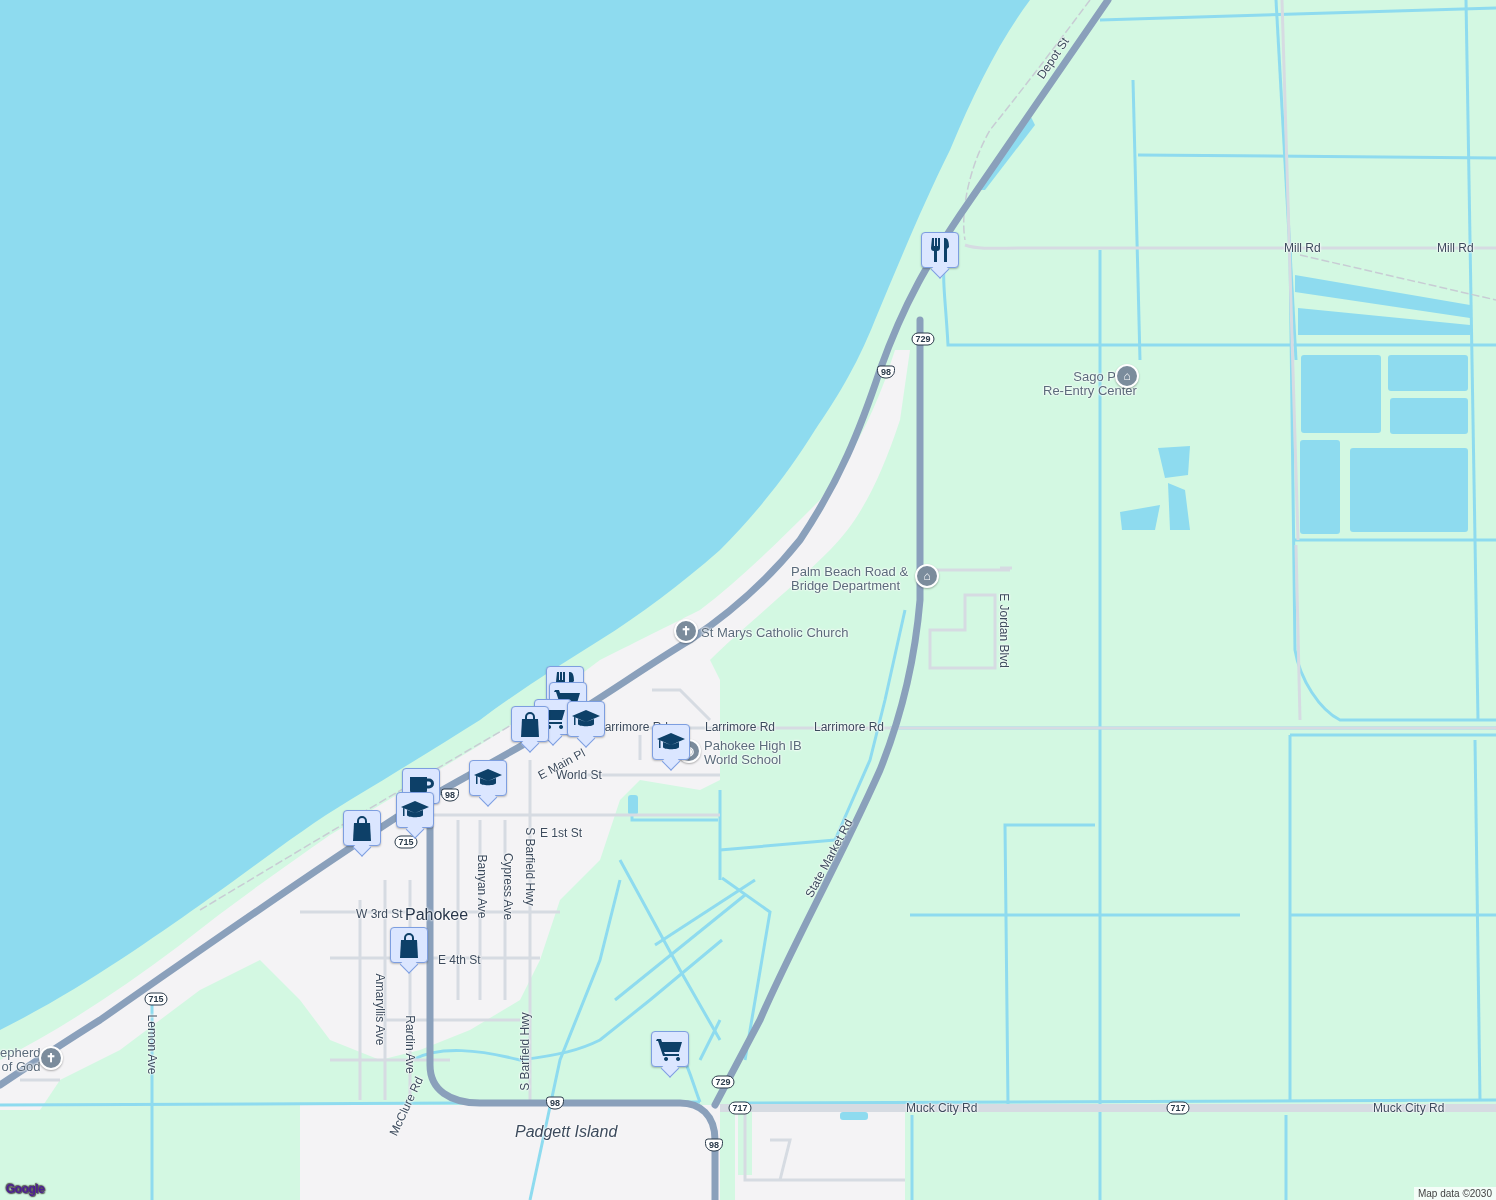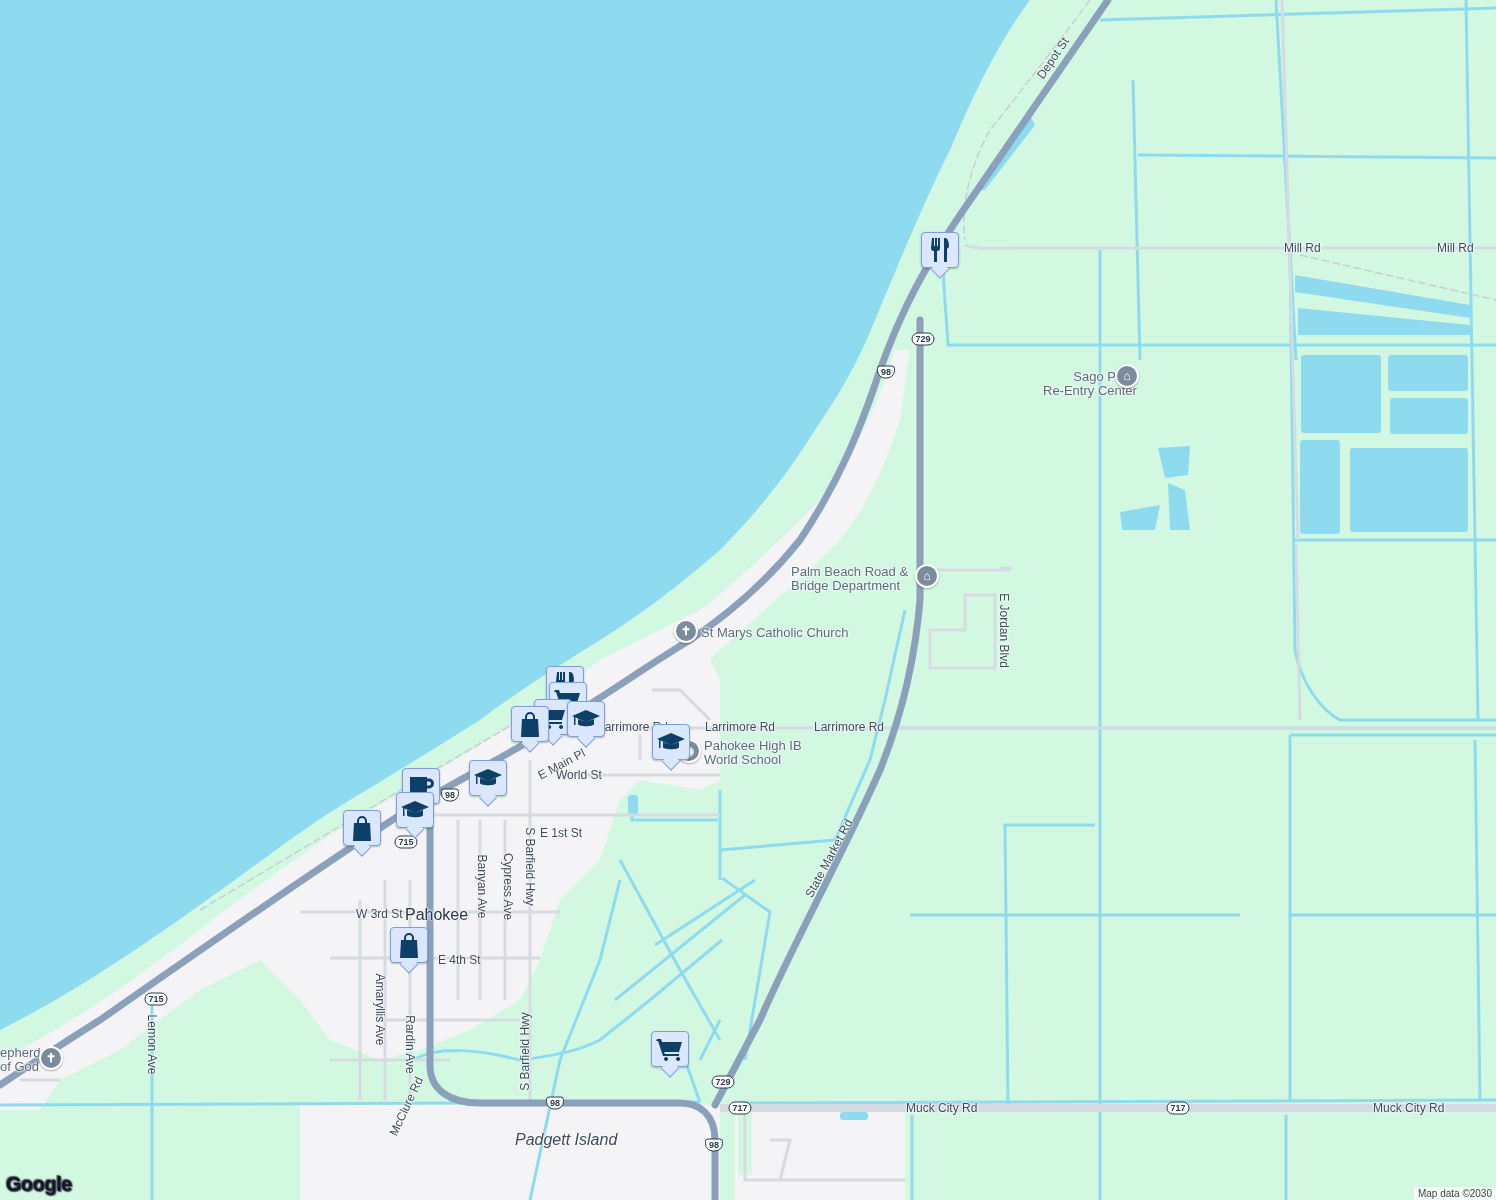--- a/index.html
+++ b/index.html
@@ -2,33 +2,33 @@
 <html><head>
 <meta charset="utf-8">
 <style>
   html, body { margin:0; padding:0; }
   body { width:1496px; height:1200px; overflow:hidden; position:relative; background:#d3f8e2; font-family:"Liberation Sans", sans-serif; }
   #map { position:absolute; left:0; top:0; width:1496px; height:1200px; }
   .lbl { position:absolute; font-family:"Liberation Sans", sans-serif; font-size:12px; color:#3c4a5c; white-space:nowrap;
          text-shadow: 0 0 2px #fff, 0 0 2px #fff, 0 0 3px #fff; line-height:13px; }
   .lbl.poi { font-size:13px; color:#5b6b7b; line-height:14px; }
   .lbl.city { font-size:16px; color:#27364a; }
-  .lbl.area { font-size:16px; font-style:italic; color:#3c4a5c;margin-top:8px; }
+  .lbl.area { font-size:16px; font-style:italic; color:#3c4a5c; }
   .shield { position:absolute; font-size:9px; font-weight:bold; color:#2a3a4a; background:#fff; border:1.5px solid #2a3a4a;
             border-radius:7px; padding:0 3px; line-height:11px; font-family:"Liberation Sans", sans-serif; transform:translate(-50%,-50%); }
   .shield.us { border-radius:3px 3px 8px 8px; }
   .marker { position:absolute; width:36px; height:34px; background:#dbe6ff; border:1.5px solid #7d9ee0; border-radius:4px;
             box-shadow:0 1px 2px rgba(0,0,0,.25); display:flex; align-items:center; justify-content:center; transform:translate(-50%,-100%); }
   .marker::after { content:""; position:absolute; left:50%; bottom:-9px; width:12px; height:12px; background:#dbe6ff;
             border-right:1.5px solid #7d9ee0; border-bottom:1.5px solid #7d9ee0; transform:translateX(-50%) rotate(45deg); }
   .marker svg { position:relative; z-index:2; }
   .pin { position:absolute; width:20px; height:20px; border-radius:50%; background:#7b8c9c; border:2px solid #fff;
          transform:translate(-50%,-50%); display:flex; align-items:center; justify-content:center; color:#fff; font-size:12px; font-weight:bold;
          box-shadow:0 1px 2px rgba(0,0,0,.3); }
-  .google { position:absolute; left:6px; bottom:4px; font-size:20px; font-weight:bold; color:#0f172a;
+  .google { position:absolute; left:6px; bottom:4px; font-size:12px; font-weight:bold; color:#4c1d95;
             text-shadow: 0 0 2px #555, 0 0 2px #555, 1px 1px 1px #555, -1px -1px 1px #555; letter-spacing:-0.5px; }
   .attrib { position:absolute; right:0; bottom:0; background:rgba(255,255,255,.75); font-size:10px; color:#444; padding:1px 4px; }
 </style>
 </head>
 <body>
 
 <svg id="map" width="1496" height="1200" viewBox="0 0 1496 1200" xmlns="http://www.w3.org/2000/svg">
 
   <rect x="0" y="0" width="1496" height="1200" fill="#d3f8e2"></rect>
 
@@ -176,21 +176,21 @@
 
 <div class="pin" style="left:686px;top:631px;">✝</div>
 <div class="lbl poi" style="left:701px;top:626px;">St Marys Catholic Church</div>
 
 <div class="pin" style="left:689px;top:751px;">◉</div>
 <div class="lbl poi" style="left:704px;top:739px;">
   <div>Pahokee High IB</div>
   <div>World School</div>
 </div>
 
-<div class="lbl poi" style="left:0px;top:1046px;">
+<div class="lbl poi" style="left:0px;top:1046px;text-align:right;">
   <div>epherd</div>
   <div>of God</div>
 </div>
 <div class="pin" style="left:51px;top:1058px;">✝</div>
 
 <div class="shield us" style="left:886px;top:372px;">98</div>
 <div class="shield" style="left:923px;top:339px;">729</div>
 <div class="shield us" style="left:450px;top:795px;">98</div>
 <div class="shield" style="left:406px;top:842px;">715</div>
 <div class="shield" style="left:156px;top:999px;">715</div>

